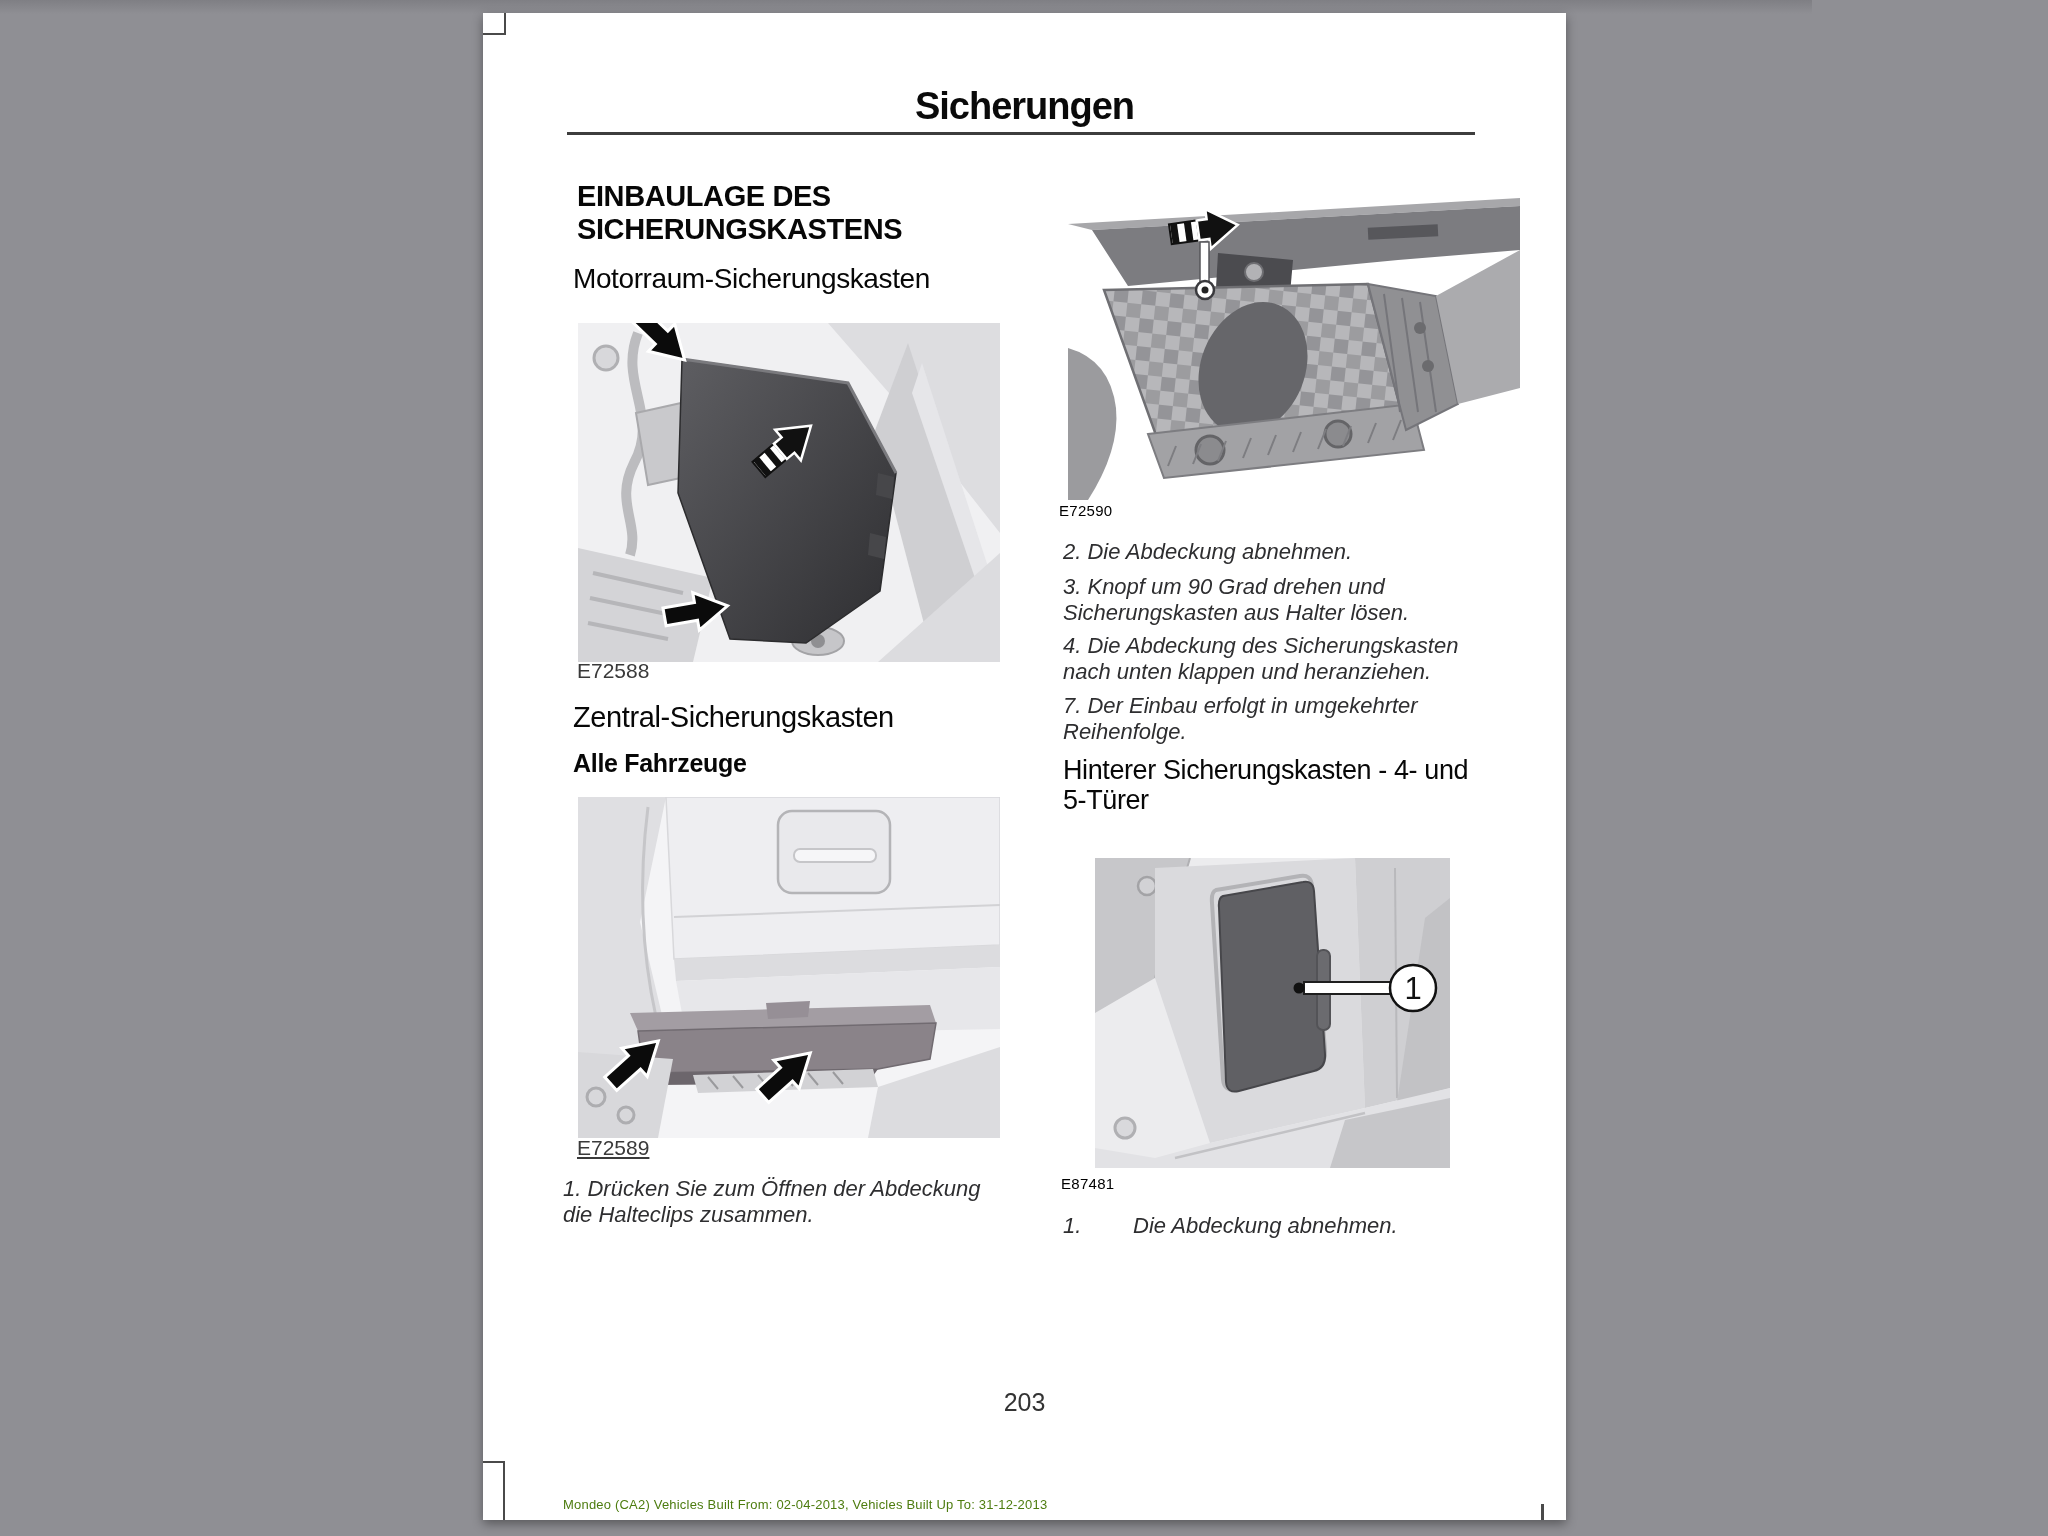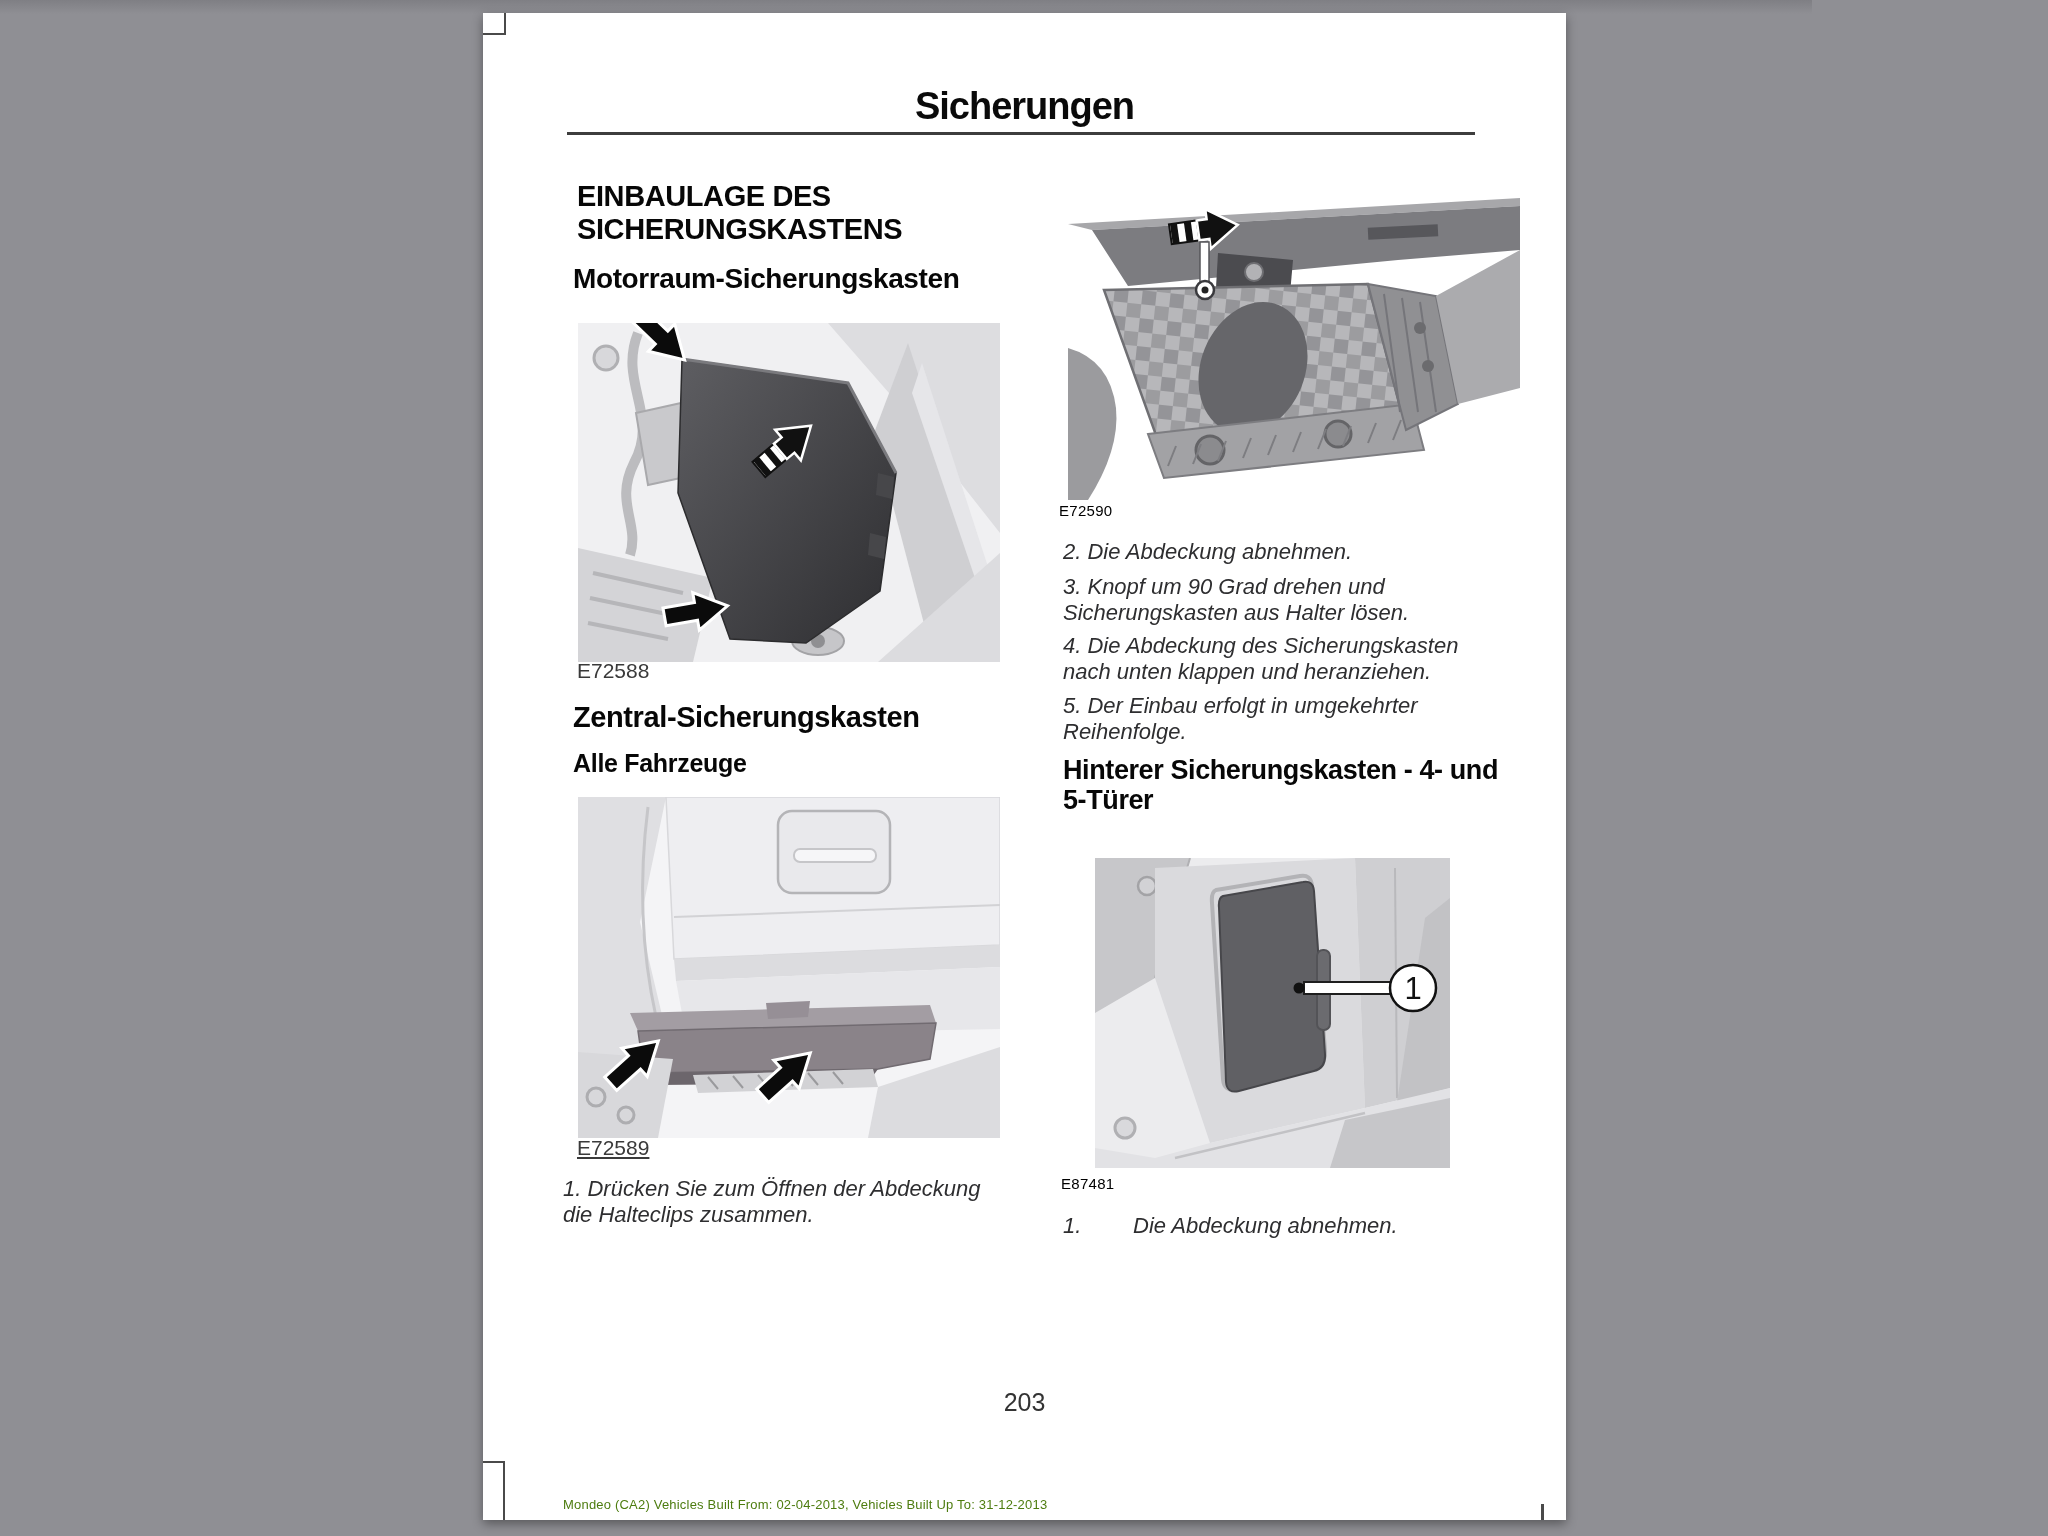--- a/index.html
+++ b/index.html
@@ -13,21 +13,21 @@
     position:absolute;left:483px;top:13px;width:1083px;height:1507px;
     background:#ffffff;box-shadow:0 4px 10px rgba(0,0,0,.38);
   }
   .abs{position:absolute;}
   .title{
     left:0;top:72px;width:100%;text-align:center;
     font-size:38px;font-weight:bold;color:#0a0a0a;letter-spacing:-1px;
   }
   .rule{left:84px;top:119px;width:908px;height:3px;background:#3d3d3d;}
   .h1{font-size:29px;font-weight:bold;color:#070707;line-height:33px;letter-spacing:-.4px;white-space:nowrap;}
-  .h2{font-size:29px;font-weight:bold;color:#070707;letter-spacing:-.4px;white-space:nowrap;}
+  .h2{font-size:29px;font-weight:normal;color:#070707;letter-spacing:-.4px;white-space:nowrap;}
   .h3{font-size:25px;font-weight:bold;color:#070707;letter-spacing:-.3px;white-space:nowrap;}
   .figlabel{font-size:21px;color:#3a3a3a;}
   .figlabel.small{font-size:15px;color:#000000;letter-spacing:.3px;}
   .body{font-size:22px;color:#2e2e30;line-height:26px;white-space:nowrap;font-style:italic;}
   .pagenum{left:0;top:1375px;width:100%;text-align:center;font-size:25px;color:#333;}
   .footer{left:80px;top:1484px;font-size:13px;color:#4d7c0f;letter-spacing:.2px;white-space:nowrap;}
   .corner{background:#fff;}
   .corner.tl{left:0;top:0;width:21px;height:20px;border-right:2px solid #4a4a4a;border-bottom:2px solid #4a4a4a;}
   .corner.bl{left:0;top:1448px;width:20px;height:57px;border-top:2px solid #4a4a4a;border-right:2px solid #4a4a4a;}
   .tick-br{left:1058px;top:1491px;width:3px;height:16px;background:#4a4a4a;}
@@ -160,21 +160,21 @@
     <div class="abs body" style="left:580px;top:526px;">2. Die Abdeckung abnehmen.</div>
     <div class="abs body" style="left:580px;top:561px;">
       <div>3. Knopf um 90 Grad drehen und</div>
       <div>Sicherungskasten aus Halter lösen.</div>
     </div>
     <div class="abs body" style="left:580px;top:620px;">
       <div>4. Die Abdeckung des Sicherungskasten</div>
       <div>nach unten klappen und heranziehen.</div>
     </div>
     <div class="abs body" style="left:580px;top:680px;">
-      <div>5. Der Einbau erfolgt in umgekehrter</div>
+      <div>7. Der Einbau erfolgt in umgekehrter</div>
       <div>Reihenfolge.</div>
     </div>
 
     <div class="abs h2" style="left:580px;top:742px;font-size:27px;line-height:30px;">
       <div>Hinterer Sicherungskasten - 4- und</div>
       <div>5-Türer</div>
     </div>
 
     <svg class="abs" style="left:612px;top:845px;" width="355" height="310" viewBox="0 0 355 310">
       <rect width="355" height="310" fill="#ececee"></rect>

